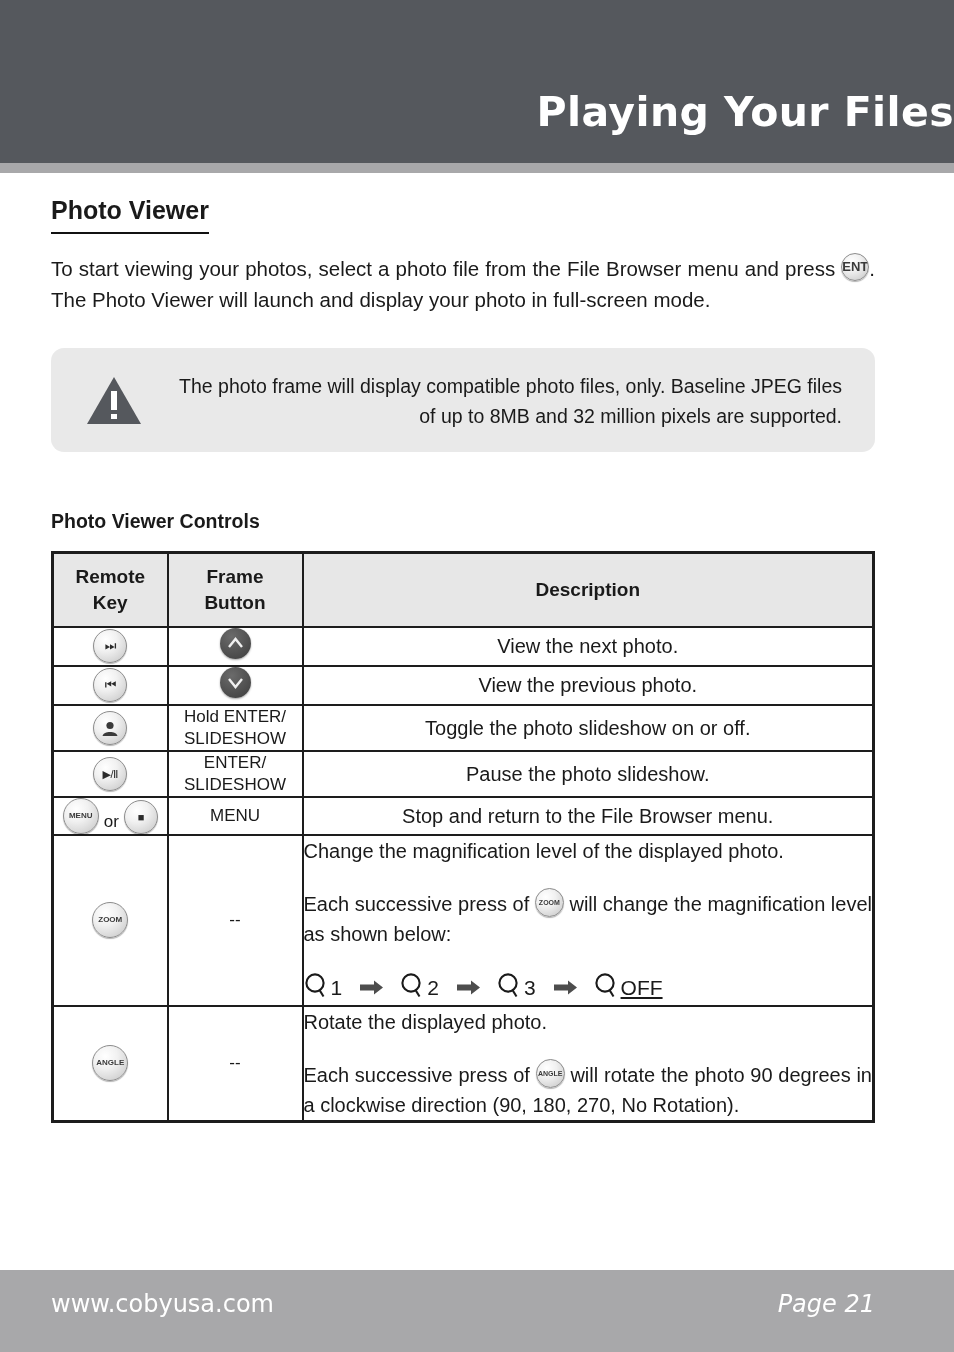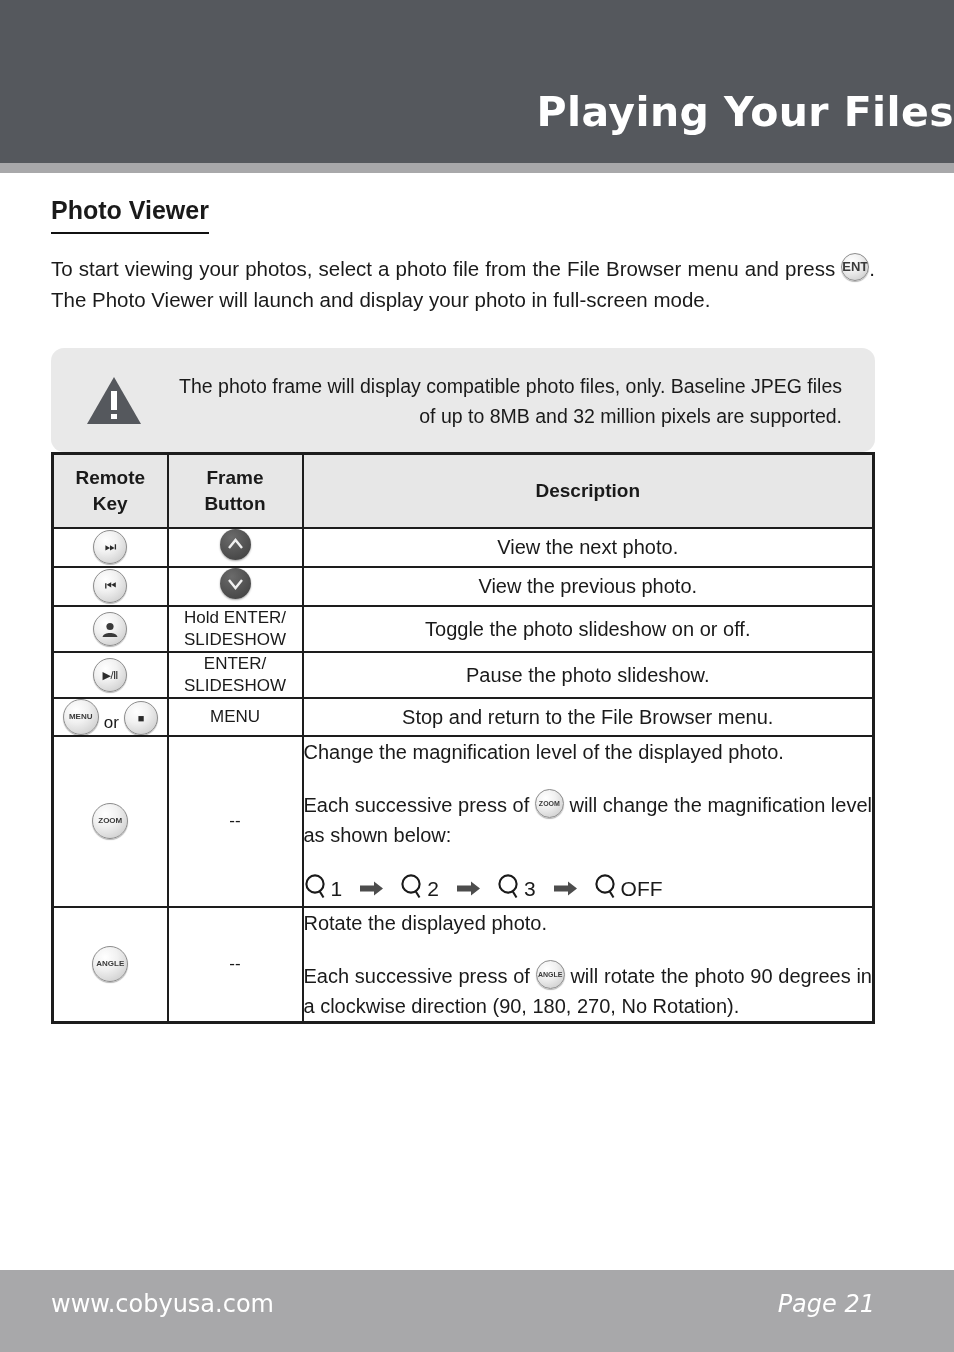--- a/index.html
+++ b/index.html
@@ -204,21 +204,21 @@
   
   .zoom-seq {
     margin-top: 22px !important;
     display: flex;
     align-items: center;
     font-size: 22px;
     line-height: 1;
   }
   .zoom-seq .mag { margin-right: 3px; }
   .zoom-seq .lbl { margin-right: 18px; font-size: 21px; }
-  .zoom-seq .lbl.off { margin-right: 12px; }
+  .zoom-seq .lbl.off { margin-right: 12px; text-decoration: underline; }
   .zoom-seq .arrow { margin-right: 16px; display: inline-flex; }
 
   
   .footer-bar {
     position: absolute;
     left: 0;
     top: 1270px;
     width: 954px;
     height: 82px;
     background: #a8a8aa;
@@ -258,20 +258,21 @@
   
   <div class="note-box">
     <svg class="note-icon" viewBox="0 0 56 49">
       <polygon points="28,1 55,48 1,48" fill="#55585d"></polygon>
       <rect x="25" y="15" width="6" height="19" fill="#ffffff"></rect>
       <rect x="25" y="38" width="6" height="5" fill="#ffffff"></rect>
     </svg>
     <div class="note-text">The photo frame will display compatible photo files, only. Baseline JPEG files of up to 8MB and 32 million pixels are supported.</div>
   </div>
 
+  <h3 class="sub-title">Photo Viewer Controls</h3>
 
   
   <table class="controls">
     <colgroup>
         <col class="c1">
         <col class="c2">
         <col class="c3">
       </colgroup>
     <thead>
       <tr>

